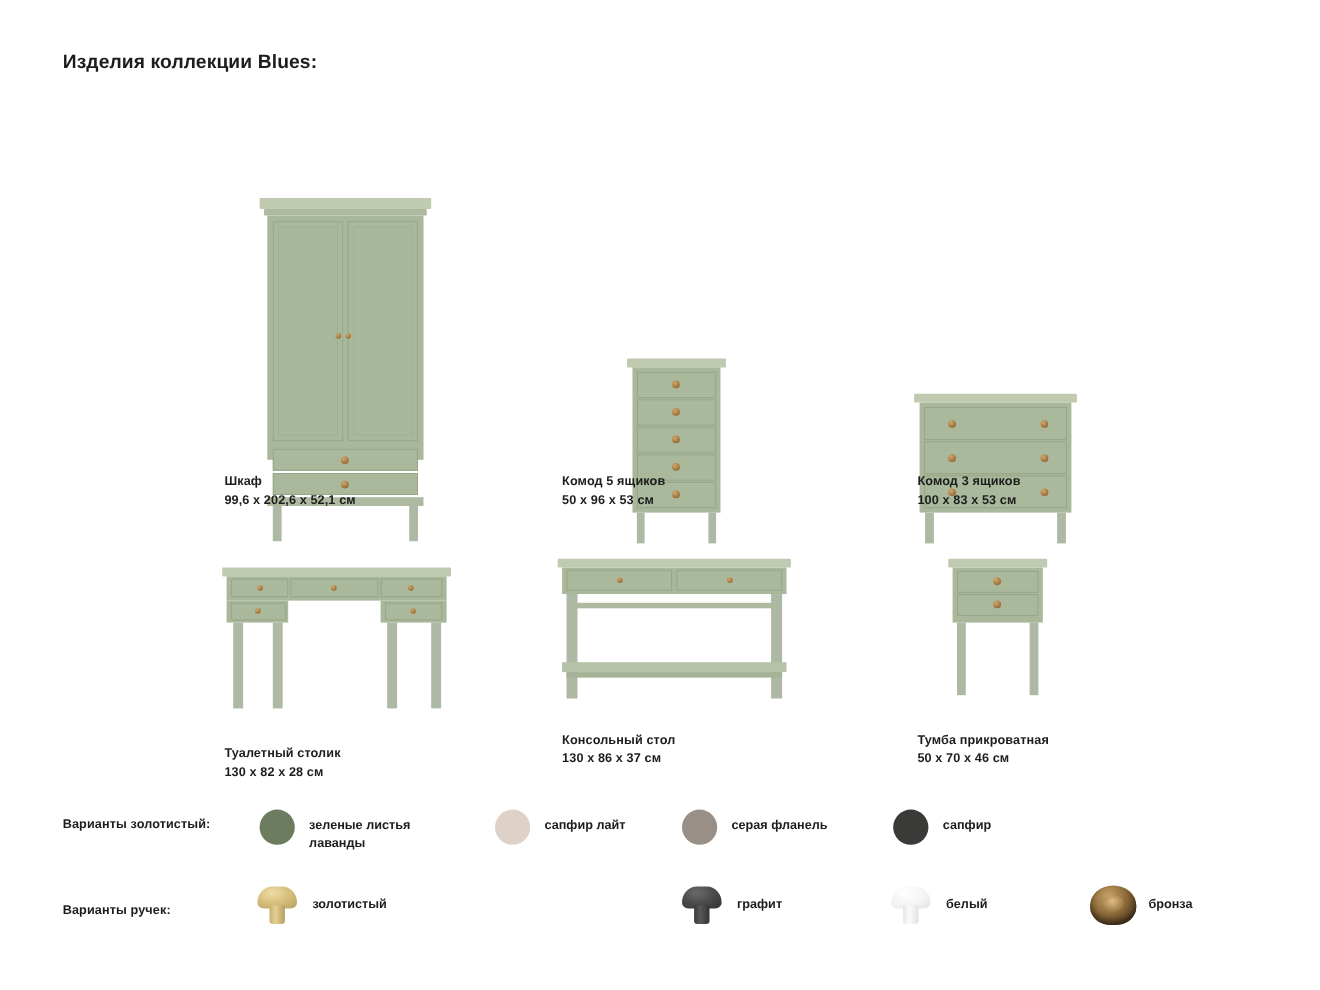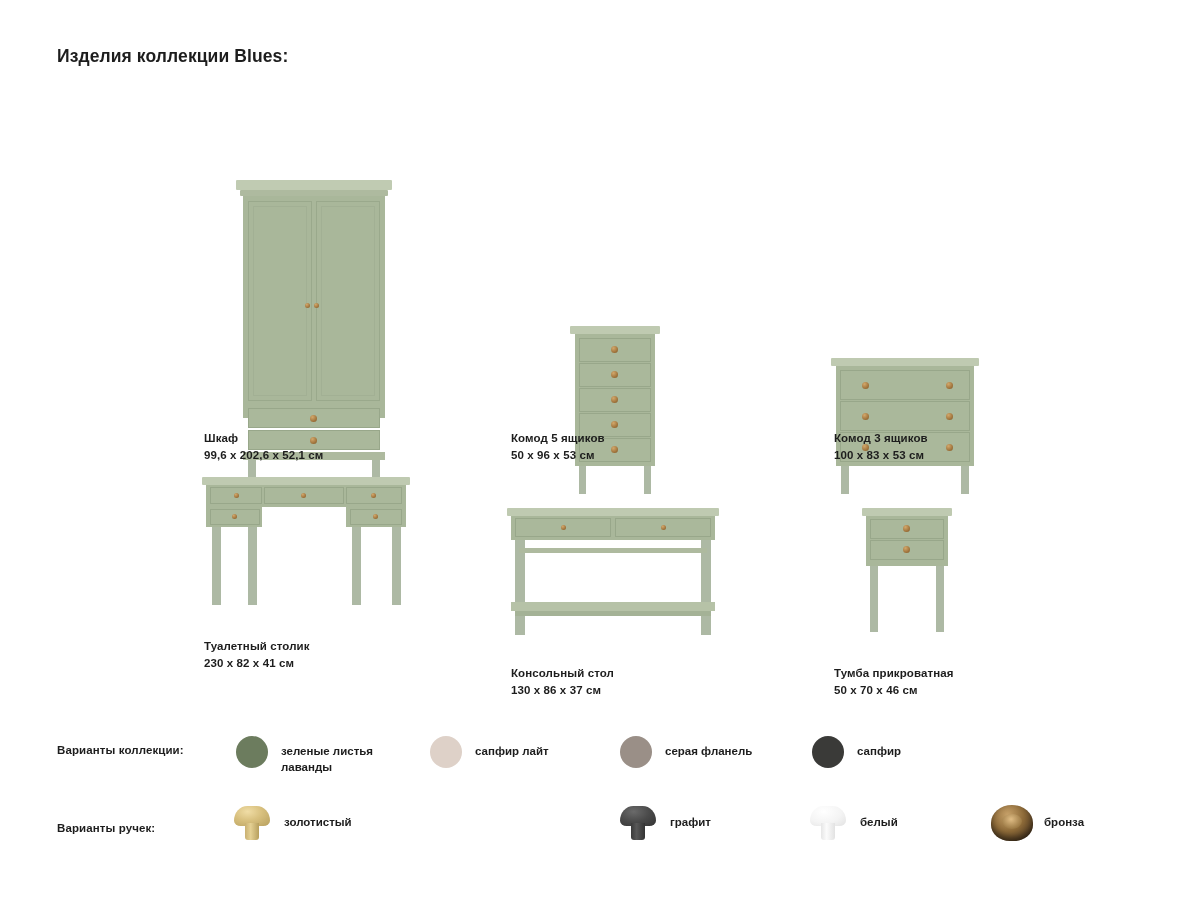--- a/index.html
+++ b/index.html
@@ -248,21 +248,21 @@
       <div class="knob" style="left:118px; top:356px;"></div>
       <div class="fleg" style="left:13px; top:378px; width:8px; height:28px;"></div>
       <div class="fleg" style="left:133px; top:378px; width:8px; height:28px;"></div>
     </div>
     <div class="caption" style="position:absolute; left:6px; top:342px;">
       <div>Комод 3 ящиков</div>
       <div class="dims">100 х 83 х 53 см</div>
     </div>
   </div>
 
-  <div class="product" style="left:198px; top:463px;">
+  <div class="product" style="left:198px; top:502px;">
     <div class="stage" style="height:160px;">
       <div class="ftop" style="left:4px; top:14px; width:208px; height:8px; background:#bfcab1;"></div>
       <div class="fbody" style="left:8px; top:22px; width:200px; height:22px;"></div>
       <div class="fdrawer" style="left:12px; top:24px; width:52px; height:17px;"></div>
       <div class="fdrawer" style="left:66px; top:24px; width:80px; height:17px;"></div>
       <div class="fdrawer" style="left:148px; top:24px; width:56px; height:17px;"></div>
       <div class="knob sm" style="left:36px; top:30px;"></div>
       <div class="knob sm" style="left:103px; top:30px;"></div>
       <div class="knob sm" style="left:173px; top:30px;"></div>
       <div class="fbody" style="left:8px; top:44px; width:56px; height:20px;"></div>
@@ -271,21 +271,21 @@
       <div class="fdrawer" style="left:152px; top:46px; width:52px; height:16px;"></div>
       <div class="knob sm" style="left:34px; top:51px;"></div>
       <div class="knob sm" style="left:175px; top:51px;"></div>
       <div class="fleg" style="left:14px; top:64px; width:9px; height:78px;"></div>
       <div class="fleg" style="left:50px; top:64px; width:9px; height:78px;"></div>
       <div class="fleg" style="left:154px; top:64px; width:9px; height:78px;"></div>
       <div class="fleg" style="left:194px; top:64px; width:9px; height:78px;"></div>
     </div>
     <div class="caption" style="position:absolute; left:6px; top:175px;">
       <div>Туалетный столик</div>
-      <div class="dims">230 х 82 х 41 см</div>
+      <div class="dims">130 х 82 х 28 см</div>
     </div>
   </div>
 
   <div class="product" style="left:505px; top:490px;">
     <div class="stage" style="height:160px;">
       <div class="ftop" style="left:2px; top:18px; width:212px; height:8px; background:#bfcab1;"></div>
       <div class="fbody" style="left:6px; top:26px; width:204px; height:24px;"></div>
       <div class="fdrawer" style="left:10px; top:28px; width:96px; height:19px;"></div>
       <div class="fdrawer" style="left:110px; top:28px; width:96px; height:19px;"></div>
       <div class="knob sm" style="left:56px; top:35px;"></div>
@@ -312,27 +312,27 @@
       <div class="knob" style="left:75px; top:56px;"></div>
       <div class="fleg" style="left:42px; top:76px; width:8px; height:66px;"></div>
       <div class="fleg" style="left:108px; top:76px; width:8px; height:66px;"></div>
     </div>
     <div class="caption" style="position:absolute; left:6px; top:175px;">
       <div>Тумба прикроватная</div>
       <div class="dims">50 х 70 х 46 см</div>
     </div>
   </div>
 
-  <div class="opt-row-label" style="left:57px; top:744px;">Варианты коллекции:</div>
+  <div class="opt-row-label" style="left:57px; top:744px;">Варианты золотистый:</div>
 
   <div class="swatch-item" style="left:236px; top:736px;">
     <div class="swatch" style="background:#6c7c5e;"></div>
     <div class="swatch-text">зеленые листья лаванды</div>
   </div>
-  <div class="swatch-item" style="left:430px; top:736px;">
+  <div class="swatch-item" style="left:450px; top:736px;">
     <div class="swatch" style="background:#ded1c8;"></div>
     <div class="swatch-text">сапфир лайт</div>
   </div>
   <div class="swatch-item" style="left:620px; top:736px;">
     <div class="swatch" style="background:#9a8f87;"></div>
     <div class="swatch-text">серая фланель</div>
   </div>
   <div class="swatch-item" style="left:812px; top:736px;">
     <div class="swatch" style="background:#3a3a38;"></div>
     <div class="swatch-text">сапфир</div>

